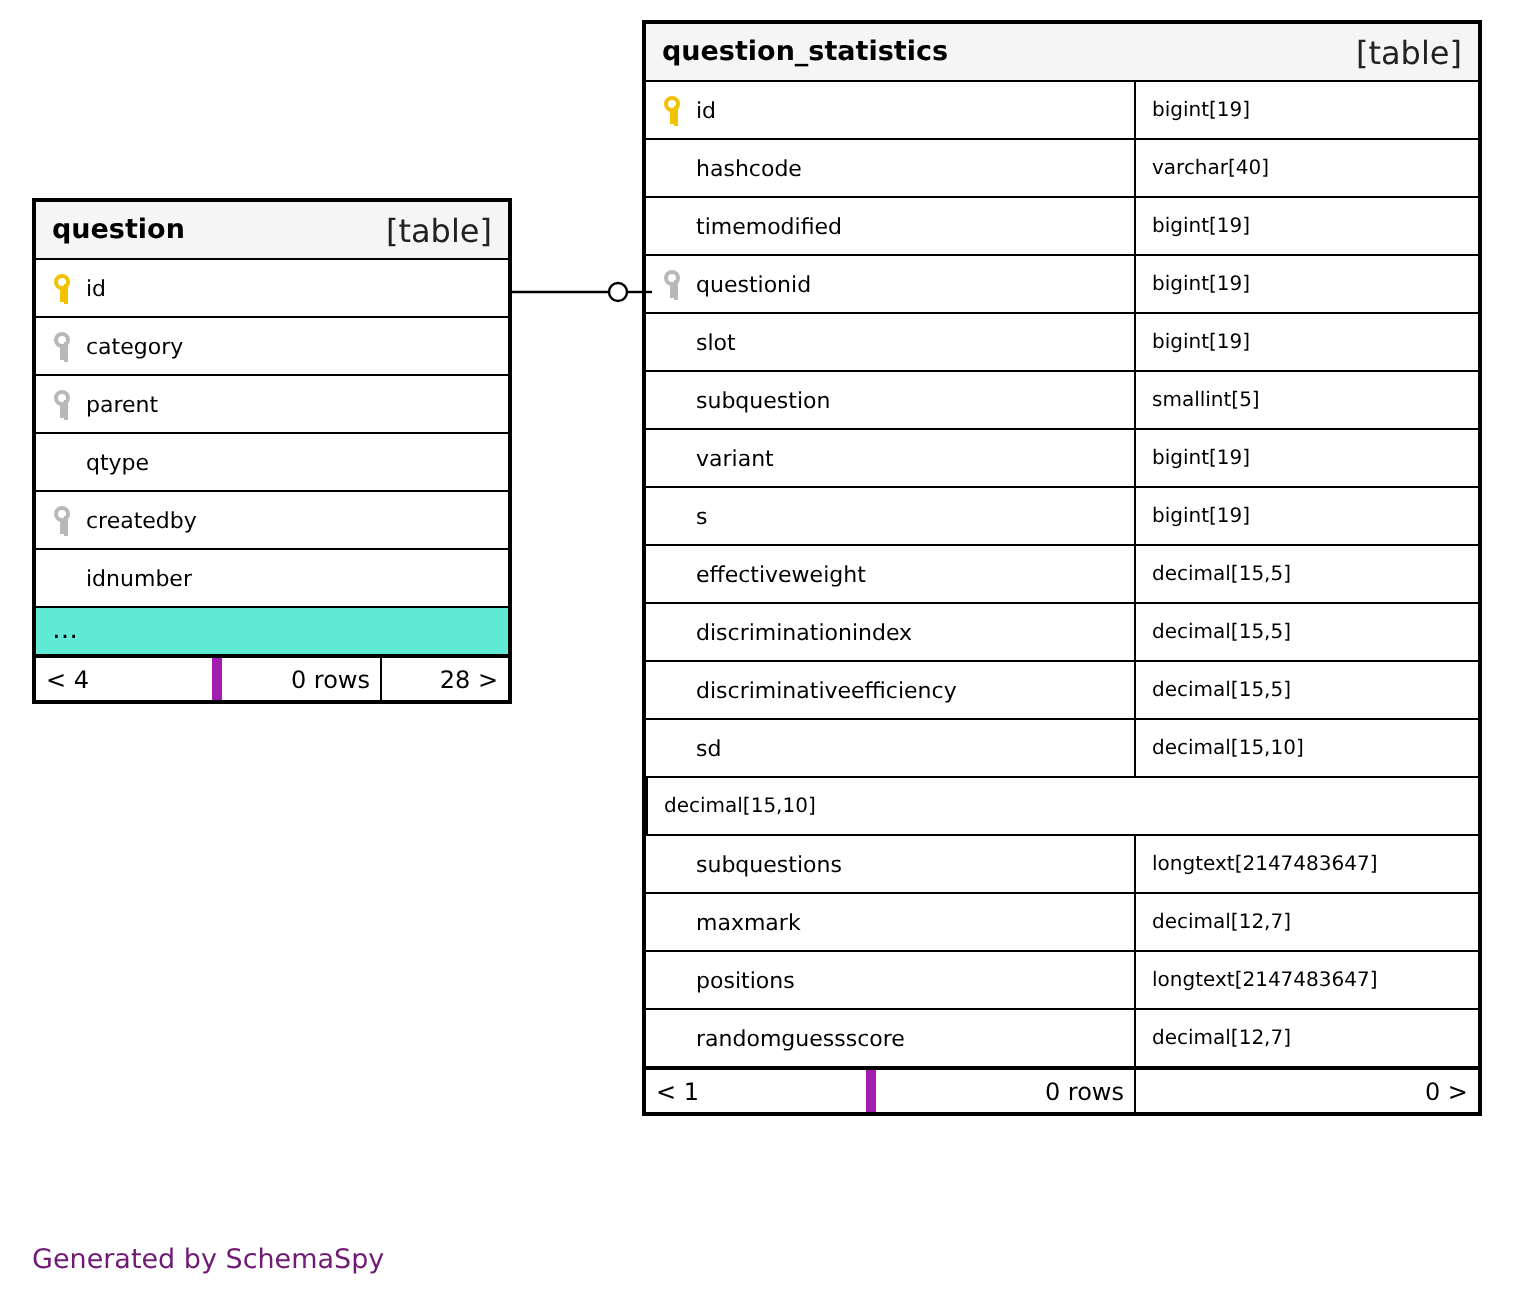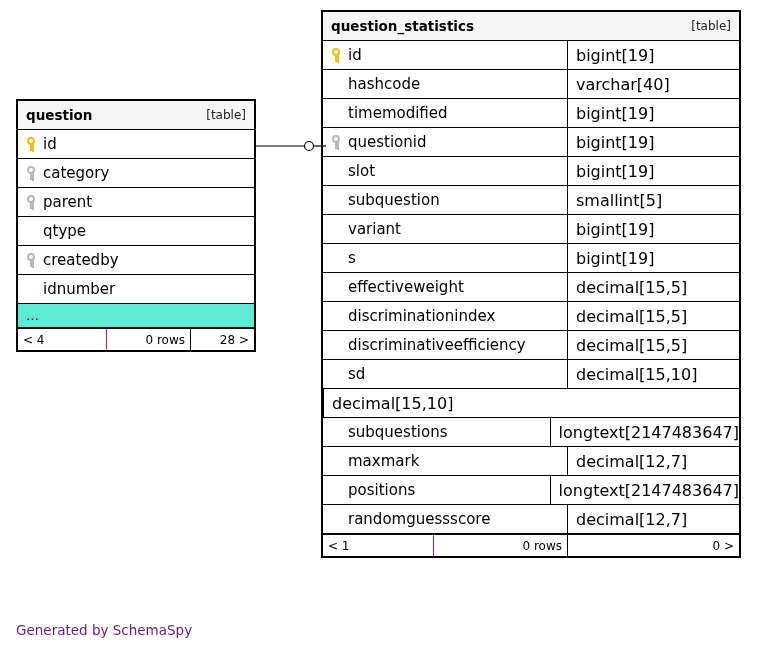--- a/index.html
+++ b/index.html
@@ -31,48 +31,48 @@
     border-bottom: 1px solid #000000;
     padding: 0 8px;
     height: 29px;
     box-sizing: border-box;
   }
   .table-title {
     font-weight: bold;
     font-size: 13.5px;
   }
   .table-kind {
-    font-size: 12px;
+    font-size: 16px;
     color: #222222;
   }
 
   .row {
     display: flex;
     border-bottom: 1px solid #000000;
     height: 29px;
     box-sizing: border-box;
     background: #ffffff;
   }
   .row:last-of-type { border-bottom: none; }
 
   .cell-name {
     display: flex;
     align-items: center;
     gap: 6px;
     padding-left: 8px;
-    font-size: 15px;
+    font-size: 11px;
     box-sizing: border-box;
     overflow: hidden;
     white-space: nowrap;
   }
   .cell-type {
     display: flex;
     align-items: center;
     padding-left: 8px;
-    font-size: 16px;
+    font-size: 10px;
     border-left: 1px solid #000000;
     box-sizing: border-box;
     white-space: nowrap;
   }
 
   
   .key-icon {
     width: 11px;
     height: 14px;
     flex: 0 0 11px;
@@ -124,21 +124,21 @@
   }
   .footer > div {
     display: flex;
     align-items: center;
     box-sizing: border-box;
     padding: 0 5px;
   }
   .footer .f-left { justify-content: flex-start; }
   .footer .f-mid {
     justify-content: flex-end;
-    border-left: 1px solid #a21caf;
+    border-left: 5px solid #a21caf;
   }
   .footer .f-right {
     justify-content: flex-end;
     border-left: 1px solid #000000;
   }
 
   
   #question-table {
     left: 16px;
     top: 99px;

